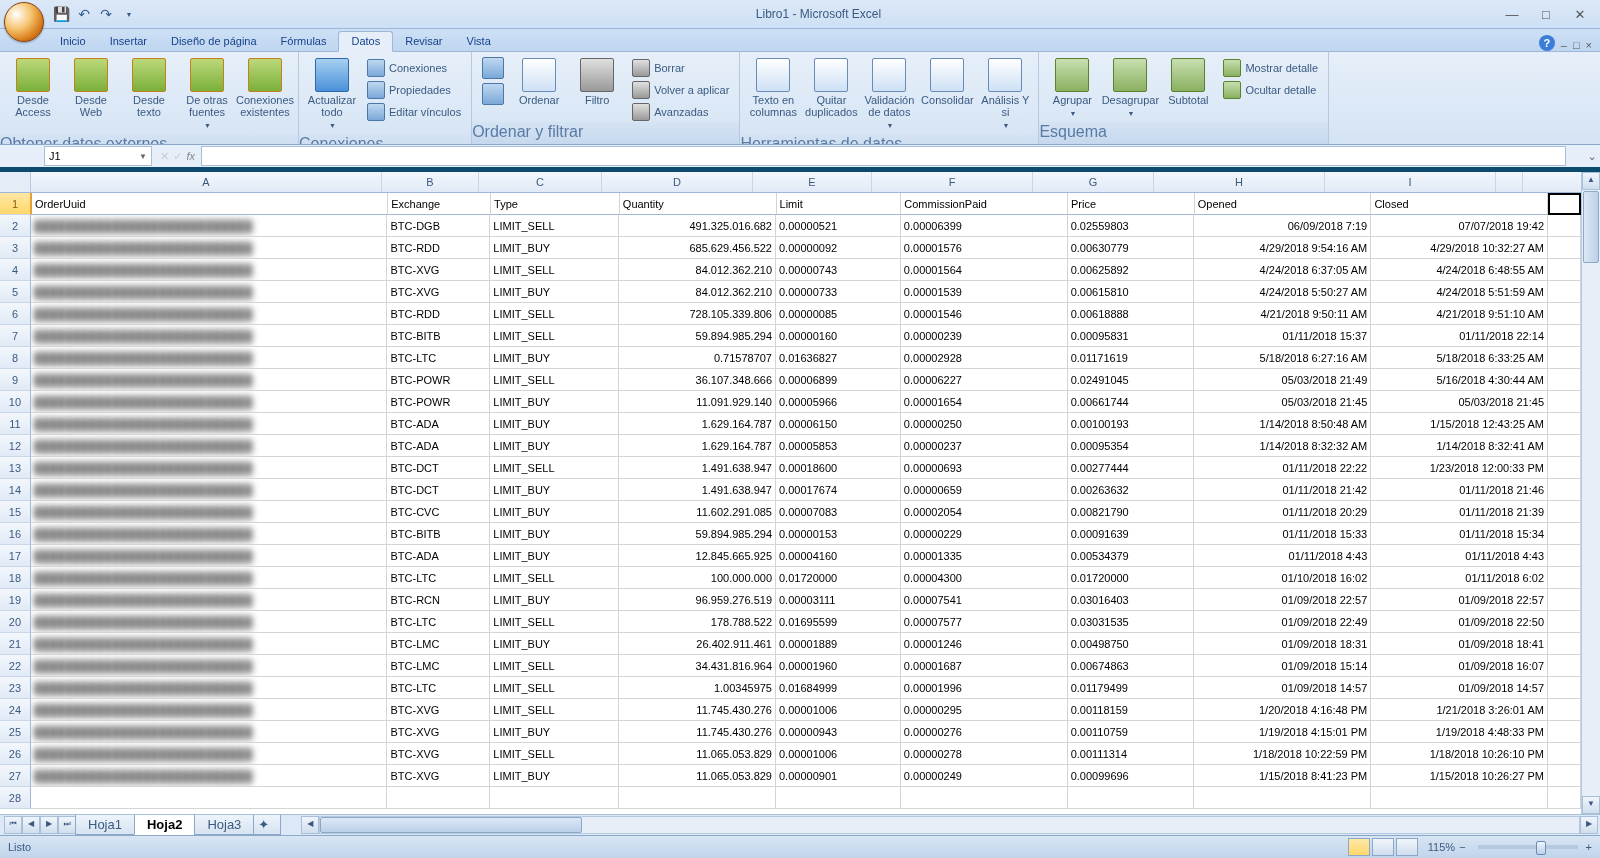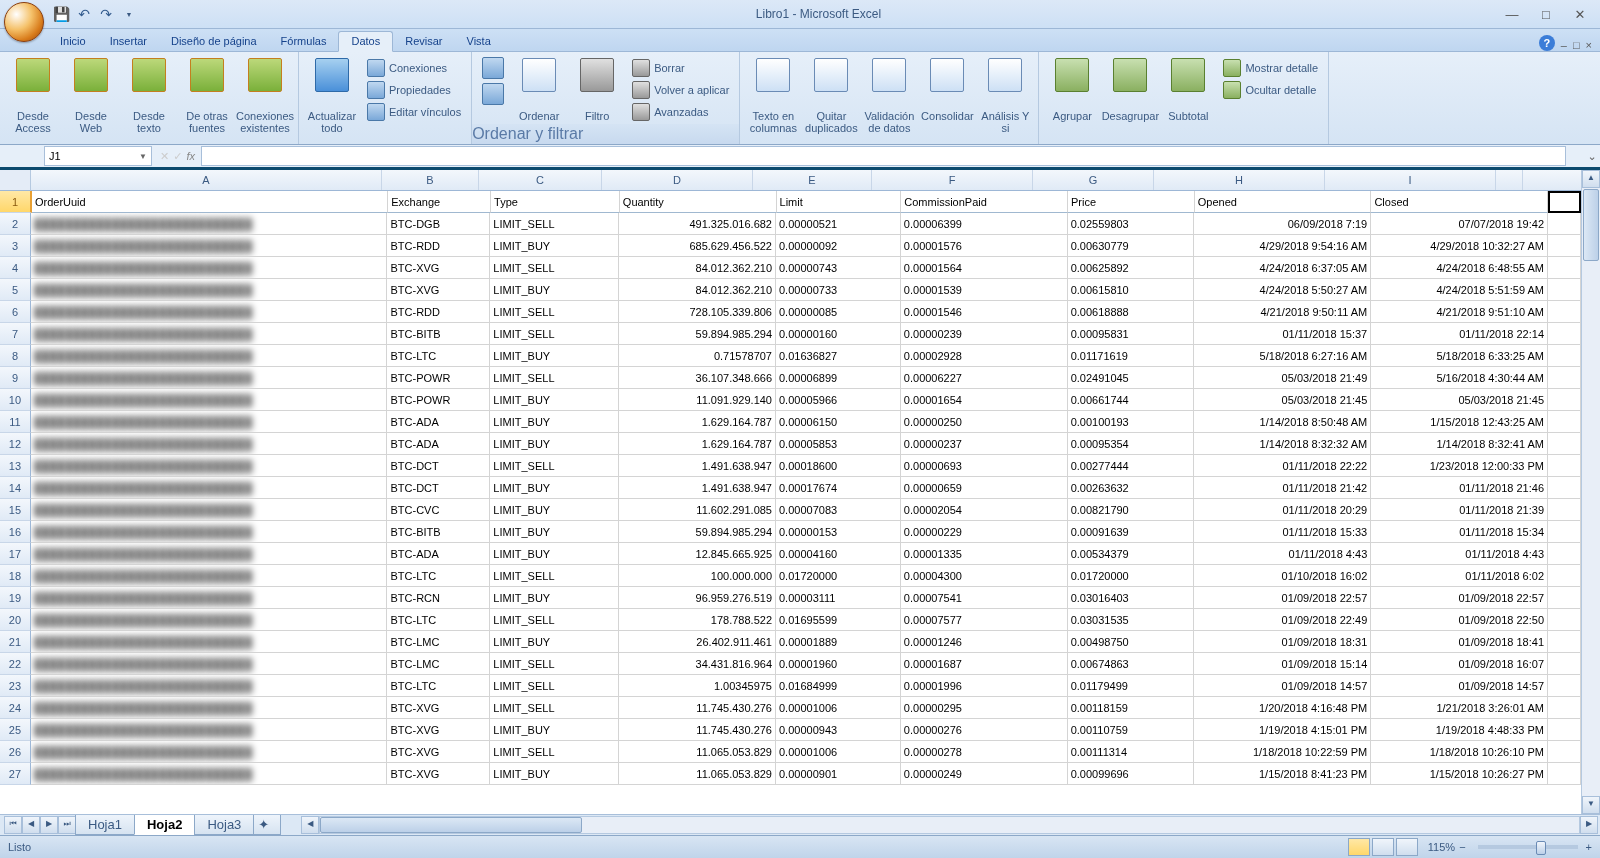--- a/index.html
+++ b/index.html
@@ -16,35 +16,35 @@
 .ribbon-tabs{height:22px;background:linear-gradient(#cde0f5,#bfd6f0);display:flex;align-items:flex-end;padding-left:48px;gap:0;border-bottom:1px solid #9db7d6}
 .rtab{padding:3px 12px 4px;color:#15428b;font-size:11px;cursor:pointer}
 .rtab.active{background:#e6eff9;border:1px solid #9db7d6;border-bottom-color:#e6eff9;border-radius:3px 3px 0 0;margin-bottom:-1px}
 .help-round{margin-left:auto;margin-right:6px;width:16px;height:16px;border-radius:50%;background:#3b7dd8;color:#fff;text-align:center;line-height:16px;font-weight:bold;font-size:11px}
 .mini-controls{display:flex;gap:6px;margin-right:8px;color:#5a5a5a}
 
 .ribbon{height:92px;background:linear-gradient(#e6eff9,#d5e4f4);display:flex;border-bottom:1px solid #8ca8c8;overflow:hidden}
 .group{border-right:1px solid #b5c9e0;display:flex;flex-direction:column;justify-content:space-between}
 .group-body{display:flex;align-items:flex-start;padding:4px 6px 0;gap:4px;flex:1}
 .group-label{text-align:left;color:#5a7aa6;font-size:16px;padding:1px 0 3px;background:linear-gradient(#d5e4f4,#c6d8ee)}
-.big-btn{display:flex;flex-direction:column;align-items:center;width:50px;text-align:center;color:#3b5a82;line-height:12px;gap:18px;padding:2px}
+.big-btn{display:flex;flex-direction:column;align-items:center;width:50px;text-align:center;color:#3b5a82;line-height:12px;gap:2px;padding:2px}
 .big-btn .ico{width:32px;height:32px}
 .small-list{display:flex;flex-direction:column;gap:2px;padding-top:2px}
 .small-btn{display:flex;align-items:center;gap:4px;color:#3b5a82;padding:1px 4px;white-space:nowrap}
 .small-btn .ico{width:16px;height:16px}
 .ico{display:inline-block;background:#f0c27a;border:1px solid #c47f1e;border-radius:2px}
 .ico.db{background:linear-gradient(#bcd87a,#7ab03a)}
 .ico.refresh{background:linear-gradient(#a6d0f0,#4a90d9);border-color:#2e6aa8}
 .ico.funnel{background:linear-gradient(#e0e0e0,#999);border-color:#666}
 .ico.table{background:linear-gradient(#fff,#cde0f5);border-color:#6a8bb5}
 .ico.group{background:linear-gradient(#c8e0b0,#8ab060);border-color:#5a8030}
 .ico.blue{background:linear-gradient(#c0d8f0,#7aa8d8);border-color:#4a78a8}
 .drop{font-size:7px;color:#3b5a82;margin-left:1px}
 
-.fx-row{height:22px;background:#e6eff9;border-bottom:3px solid #0c4a6e;display:flex;align-items:center}
+.fx-row{height:22px;background:#e6eff9;border-bottom:5px solid #0c4a6e;display:flex;align-items:center}
 .namebox{width:98px;height:18px;margin:0 2px 0 44px;border:1px solid #a8bfda;background:#fff;display:flex;align-items:center;padding:0 4px;font-size:11px}
 .namebox .dd{margin-left:auto;color:#666;font-size:8px}
 .fx-ctrl{display:flex;align-items:center;gap:4px;padding:0 6px;color:#888}
 .fx-bar{flex:1;height:18px;border:1px solid #a8bfda;background:#fff;margin-right:18px}
 .fx-exp{width:16px;text-align:center;color:#666}
 
 .sheet-wrap{flex:1;display:flex;overflow:hidden;position:relative}
 .corner{width:30px;height:20px;background:#e4ecf7;border-right:1px solid #b5c9e0;border-bottom:1px solid #9db7d6}
 .colheads{display:flex;height:20px;background:linear-gradient(#f3f7fc,#e0eaf6);border-bottom:1px solid #9db7d6}
 .ch{border-right:1px solid #c8d6e8;text-align:center;line-height:20px;color:#3b5a82;font-size:11px}
@@ -636,20 +636,33 @@
           <div class="cell cB">BTC-XVG</div>
           <div class="cell cC">LIMIT_BUY</div>
           <div class="cell cD ar">11.065.053.829</div>
           <div class="cell cE">0.00000901</div>
           <div class="cell cF">0.00000249</div>
           <div class="cell cG">0.00099696</div>
           <div class="cell cH ar">1/15/2018 8:41:23 PM</div>
           <div class="cell cI ar">1/15/2018 10:26:27 PM</div>
           <div class="cell cJ"></div>
         </div>
+        <div class="grid-row">
+          <div class="rowhead">28</div>
+          <div class="cell cA"></div>
+          <div class="cell cB"></div>
+          <div class="cell cC"></div>
+          <div class="cell cD"></div>
+          <div class="cell cE"></div>
+          <div class="cell cF"></div>
+          <div class="cell cG"></div>
+          <div class="cell cH"></div>
+          <div class="cell cI"></div>
+          <div class="cell cJ"></div>
+        </div>
       </div>
   </div>
   <div class="vscroll">
     <div class="arr">▲</div>
     <div class="track">
         <div class="thumb"></div>
       </div>
     <div class="arr">▼</div>
   </div>
 </div>

